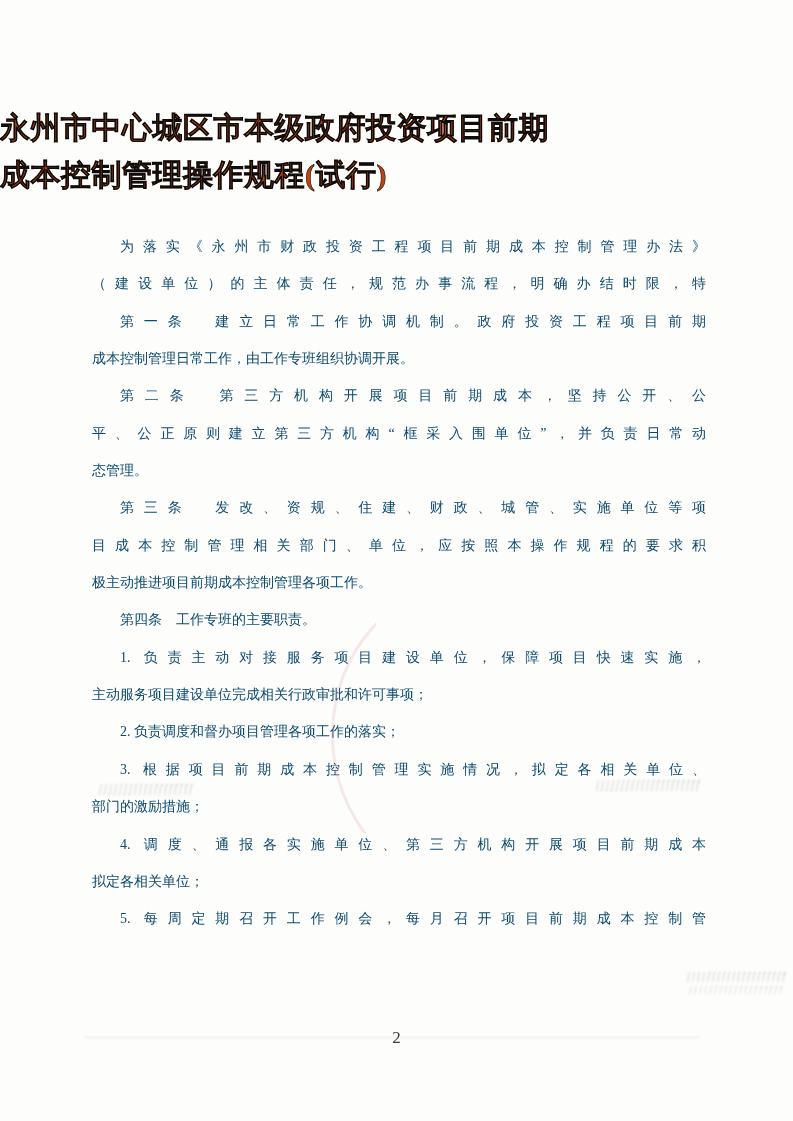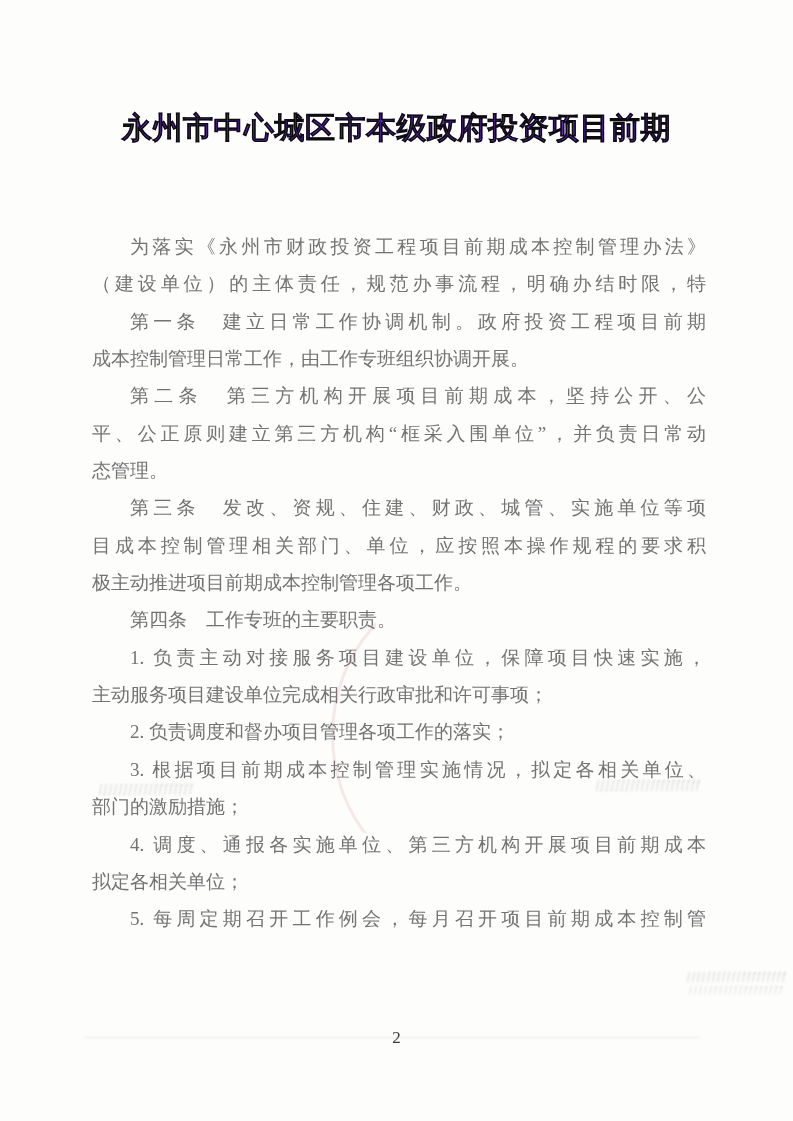--- a/index.html
+++ b/index.html
@@ -14,43 +14,42 @@
     font-family: "Liberation Serif", "DejaVu Serif", serif;
     color: #232323;
   }
 
   
   .doc-title {
     position: absolute;
     top: 104px;
     left: 0;
     width: 100%;
-    text-align: center;
     font-weight: bold;
-    color: #6d28d9;
+    color: #c2410c;
   }
   .doc-title .t-line {
     font-size: 30px;
     line-height: 47px;
     letter-spacing: 0.5px;
     -webkit-text-stroke: 0.6px #0c0c0c;
   }
 
   
   .body-text {
     position: absolute;
     left: 92px;
     top: 228px;
     width: 614px;
   }
   .line {
     height: 37.35px;
     line-height: 37.35px;
-    font-size: 19px;
-    color: #737373;
+    font-size: 14px;
+    color: #0c4a6e;
     text-align: left;
   }
   .line.fill {
     text-align: justify;
     text-align-last: justify;
     text-justify: inter-character;
   }
   .line.indent { text-indent: 2em; }
 
   
@@ -106,20 +105,21 @@
     filter: blur(1px);
   }
 </style>
 </head>
 <body>
 
 <div class="page">
 
   <div class="doc-title">
     <div class="t-line">永州市中心城区市本级政府投资项目前期</div>
+    <div class="t-line">成本控制管理操作规程(试行)</div>
   </div>
 
   <div class="body-text">
     <div class="line fill indent">为落实《永州市财政投资工程项目前期成本控制管理办法》</div>
     <div class="line fill">（建设单位）的主体责任，规范办事流程，明确办结时限，特</div>
     <div class="line fill indent">第一条　建立日常工作协调机制。政府投资工程项目前期</div>
     <div class="line">成本控制管理日常工作，由工作专班组织协调开展。</div>
     <div class="line fill indent">第二条　第三方机构开展项目前期成本，坚持公开、公</div>
     <div class="line fill">平、公正原则建立第三方机构“框采入围单位”，并负责日常动</div>
     <div class="line">态管理。</div>

